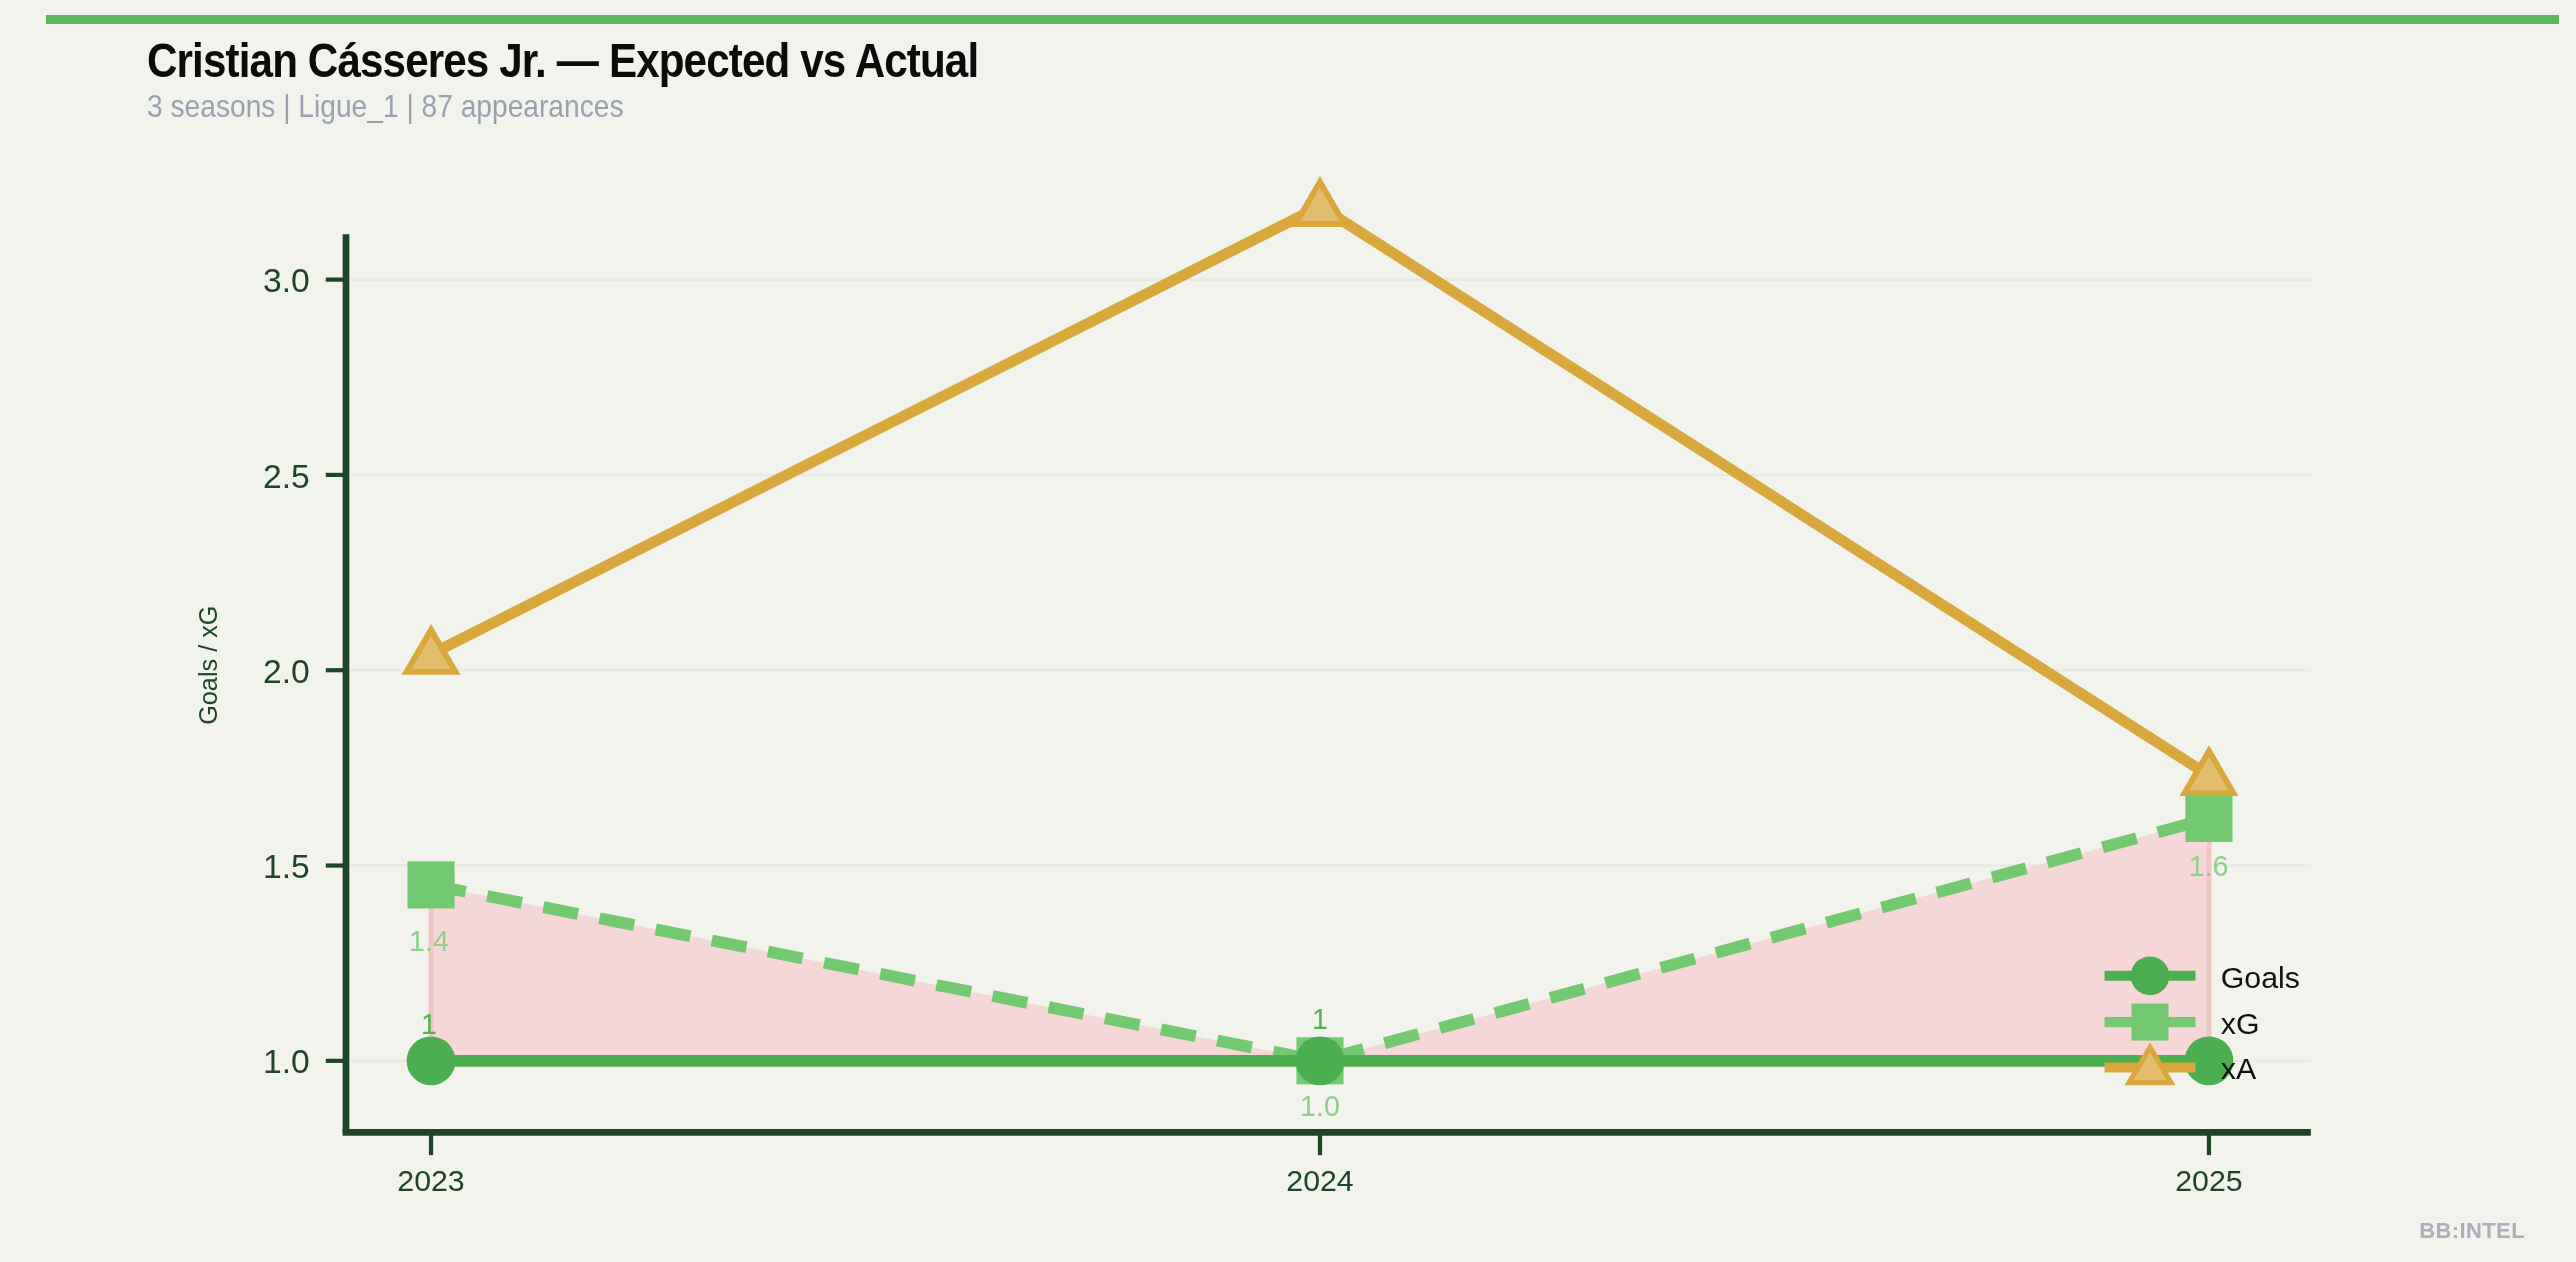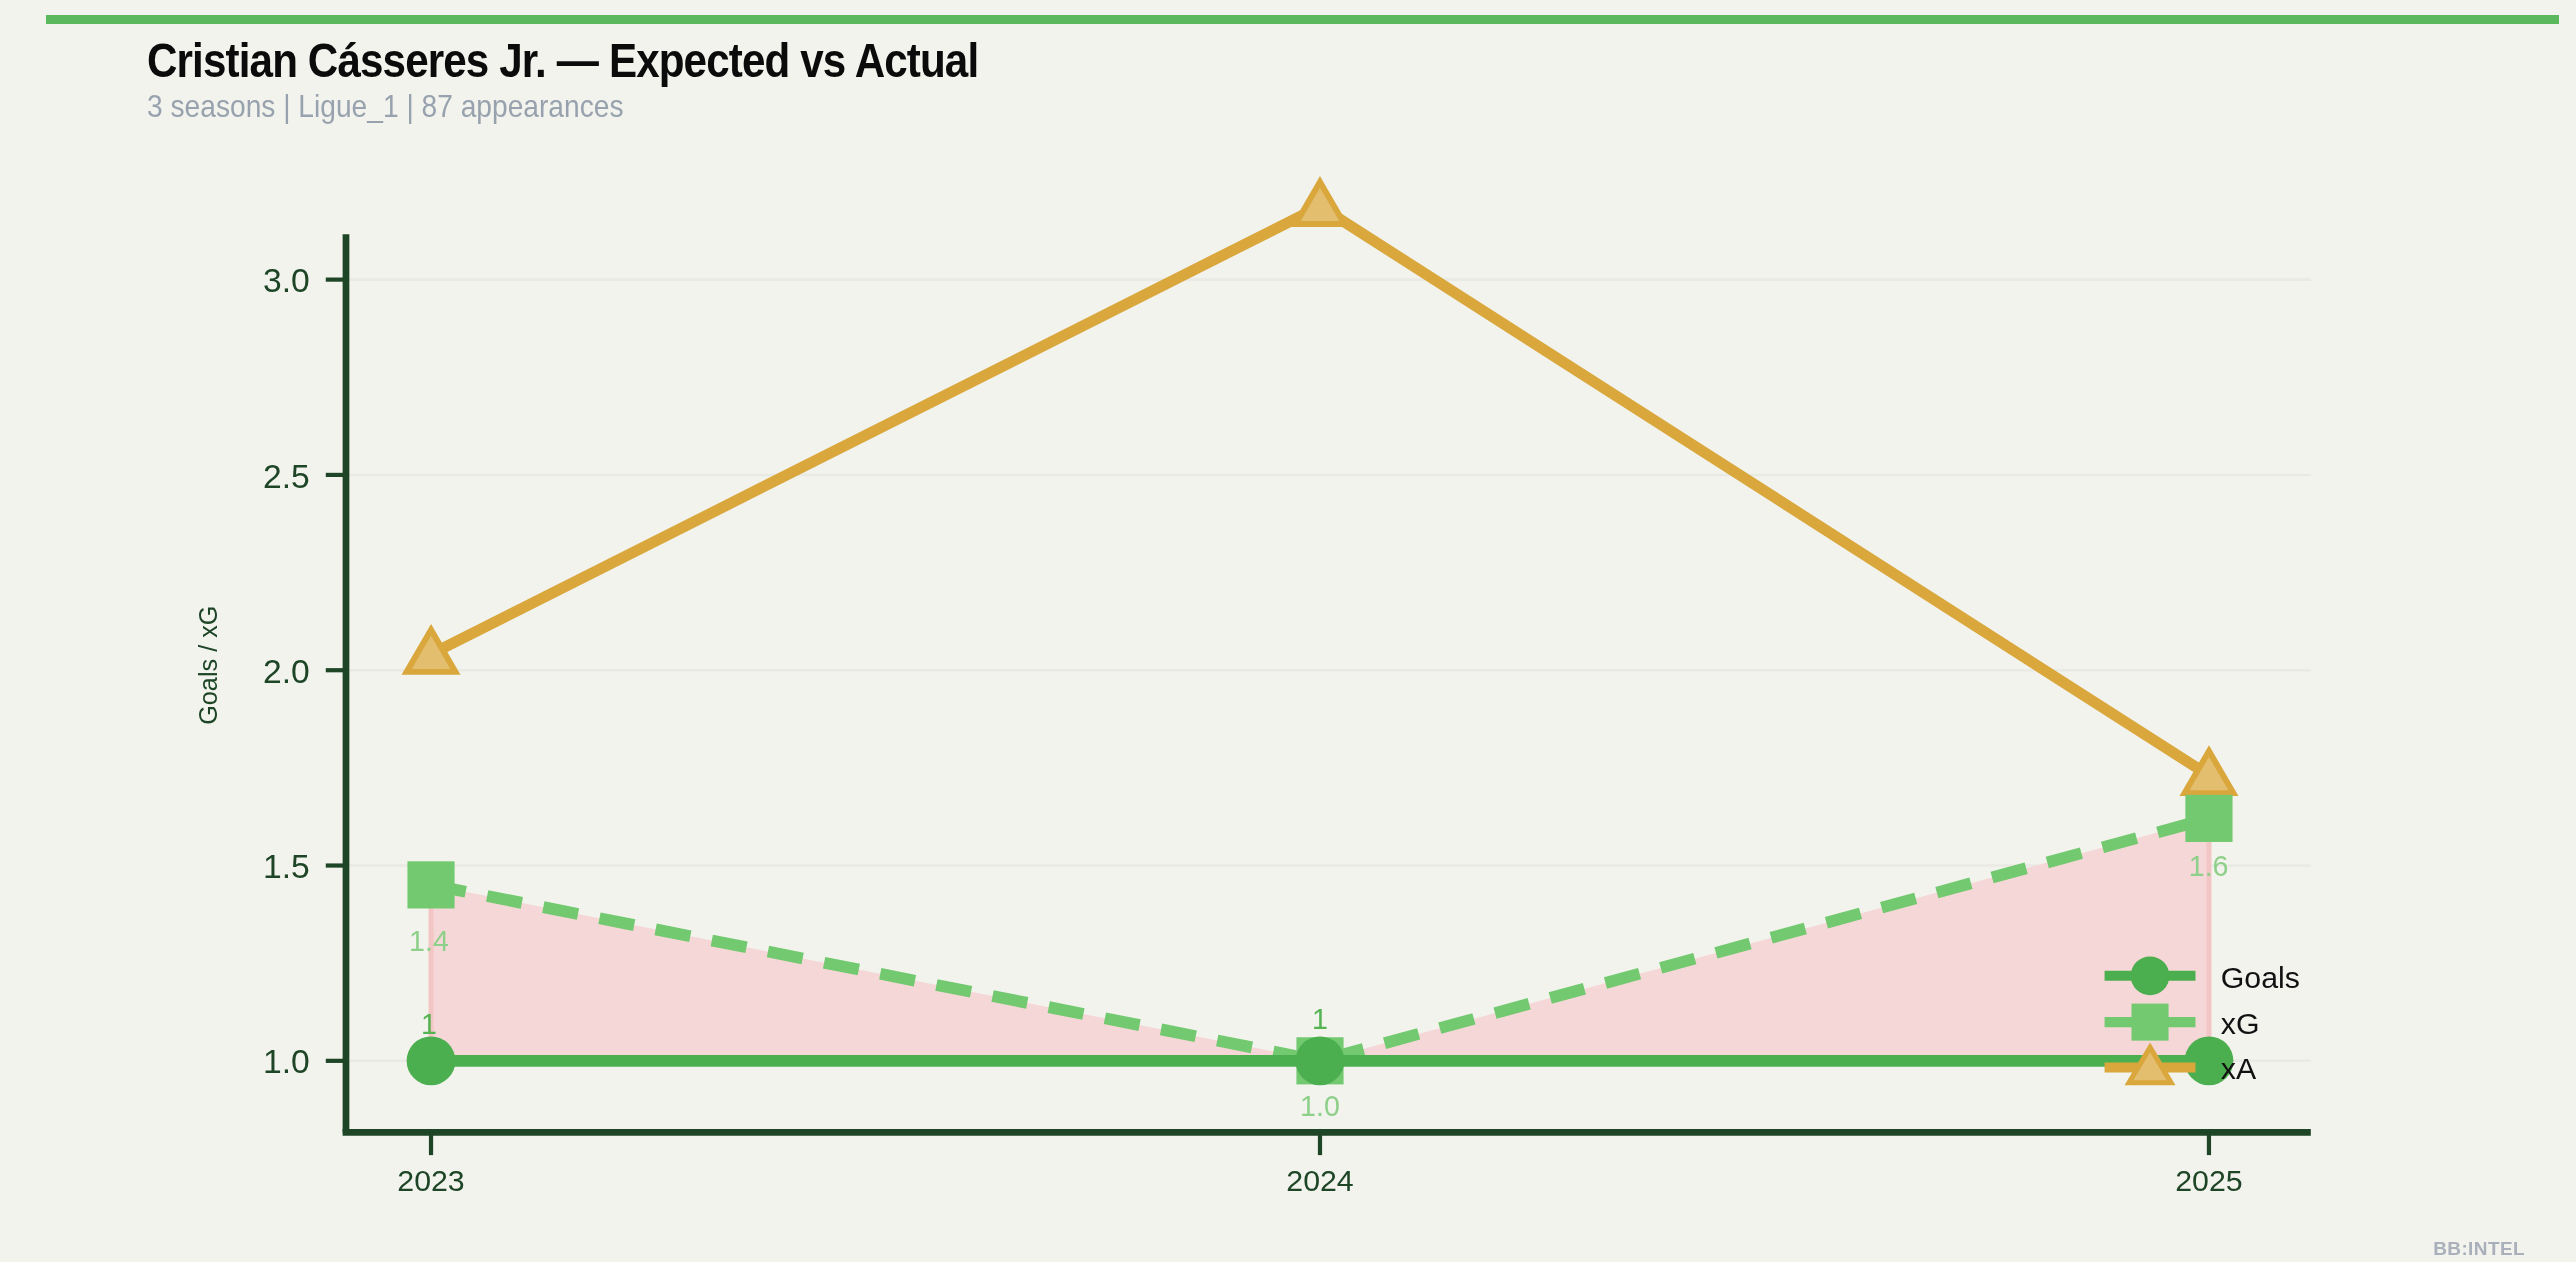--- a/index.html
+++ b/index.html
@@ -23,22 +23,22 @@
     transform:scaleX(0.86);transform-origin:left center;
   }
   #subtitle{
     position:absolute;left:147px;top:88px;
     font-size:32px;color:#98a2ae;
     white-space:nowrap;
     transform:scaleX(0.88);transform-origin:left center;
   }
   #plot-svg{position:absolute;left:0;top:0;}
   #watermark{
-    position:absolute;right:51px;bottom:3px;
-    font-size:19px;font-weight:bold;color:#aab0bb;letter-spacing:0.4px;
+    position:absolute;right:51px;bottom:19px;
+    font-size:22px;font-weight:bold;color:#aab0bb;letter-spacing:0.4px;
   }
   .ytick-label{font-size:40px;fill:#1d4526;font-family:"Liberation Sans",sans-serif;}
   .xtick-label{font-size:36px;fill:#1d4526;font-family:"Liberation Sans",sans-serif;}
   .axis-title{font-size:30px;fill:#1d4526;font-family:"Liberation Sans",sans-serif;}
   .pt-label{font-size:34px;font-family:"Liberation Sans",sans-serif;}
   .legend-label{font-size:36px;fill:#111111;font-family:"Liberation Sans",sans-serif;}
 </style>
 </head>
 <body>
 

